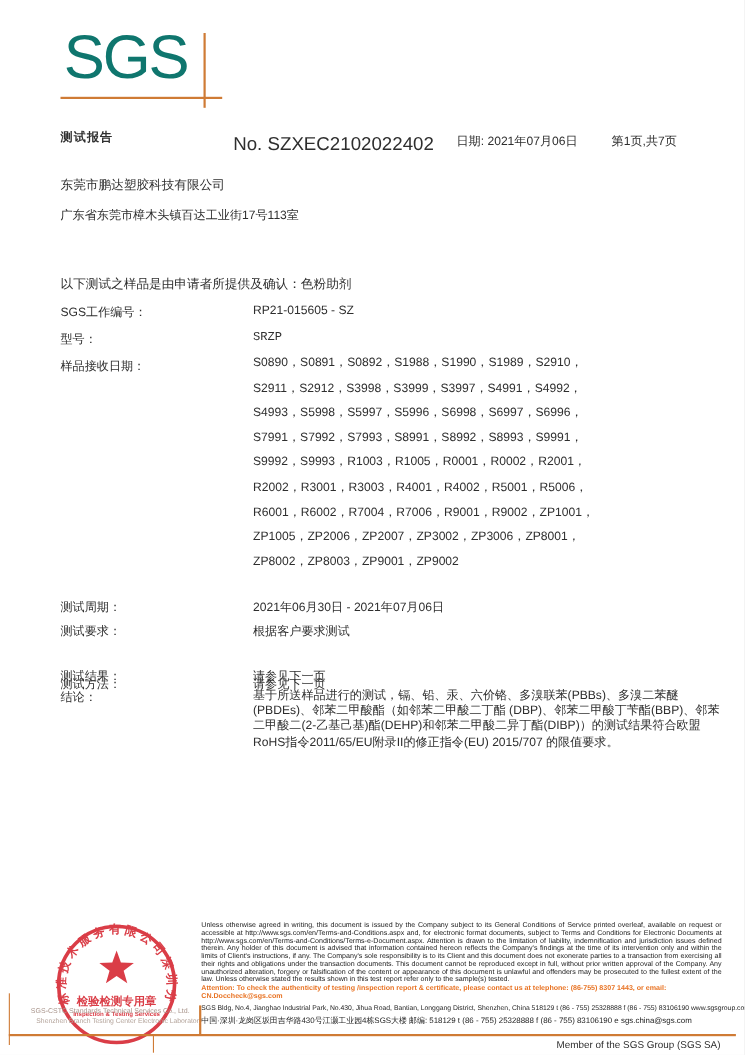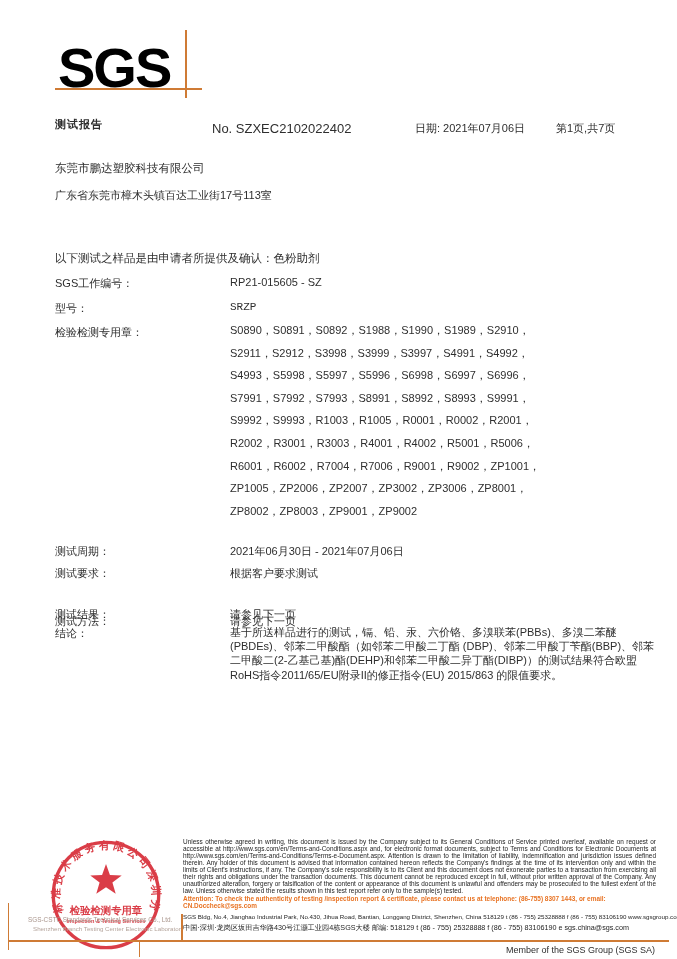--- a/index.html
+++ b/index.html
@@ -3,26 +3,26 @@
 <meta charset="utf-8">
 <style>
   html,body{margin:0;padding:0;background:#e8e8e8;}
   .page{
     position:relative;width:677px;height:959px;background:#ffffff;
     font-family:"Liberation Sans","DejaVu Sans",sans-serif;color:#2e2e2e;
     overflow:hidden;margin:0 auto;
   }
   .abs{position:absolute;}
   
-  .logo-text{left:58px;top:24px;font-size:56px;font-weight:bold;color:#000000;letter-spacing:-2px;line-height:1;margin-top:16px;}
+  .logo-text{left:58px;top:24px;font-size:56px;font-weight:normal;color:#0f766e;letter-spacing:-2px;line-height:1;}
   .logo-hline{left:55px;top:88px;width:147px;height:2px;background:#cf7b35;}
   .logo-vline{left:185px;top:30px;width:2px;height:68px;background:#cf7b35;}
   
   .hdr-title{left:55px;top:117px;font-size:11px;font-weight:bold;letter-spacing:1px;}
-  .hdr-no{left:212px;top:121px;font-size:13px;}
+  .hdr-no{left:212px;top:121px;font-size:17px;}
   .hdr-date{left:415px;top:121px;font-size:11px;}
   .hdr-page{left:556px;top:121px;font-size:11px;}
   .company{left:55px;top:161px;font-size:11.5px;}
   .address{left:55px;top:188px;font-size:11px;}
   .statement{left:55px;top:251px;font-size:11.5px;}
   .row{position:absolute;left:55px;font-size:11px;}
   .row .lbl{display:inline-block;width:175px;vertical-align:top;}
   .row .val{display:inline-block;vertical-align:top;}
   .refblock{left:230px;top:319px;font-size:11px;line-height:22.6px;}
   .conclusion-text{left:230px;top:625px;width:426px;font-size:11px;line-height:14.2px;text-align:left;}
@@ -60,21 +60,21 @@
 
   <div class="abs statement">以下测试之样品是由申请者所提供及确认：色粉助剂</div>
 
   <div class="row" style="top:276px;">
     <span class="lbl">SGS工作编号：</span><span class="val">RP21-015605 - SZ</span>
   </div>
   <div class="row" style="top:301px;font-family:Liberation Mono, monospace;">
     <span class="lbl">型号：</span><span class="val">SRZP</span>
   </div>
   <div class="row" style="top:325px;">
-    <span class="lbl">检验检测专用章：</span>
+    <span class="lbl">样品接收日期：</span>
   </div>
   <div class="abs refblock">
     <div>S0890，S0891，S0892，S1988，S1990，S1989，S2910，</div>
     <div>S2911，S2912，S3998，S3999，S3997，S4991，S4992，</div>
     <div>S4993，S5998，S5997，S5996，S6998，S6997，S6996，</div>
     <div>S7991，S7992，S7993，S8991，S8992，S8993，S9991，</div>
     <div>S9992，S9993，R1003，R1005，R0001，R0002，R2001，</div>
     <div>R2002，R3001，R3003，R4001，R4002，R5001，R5006，</div>
     <div>R6001，R6002，R7004，R7006，R9001，R9002，ZP1001，</div>
     <div>ZP1005，ZP2006，ZP2007，ZP3002，ZP3006，ZP8001，</div>
@@ -88,21 +88,21 @@
   </div>
   <div class="row" style="top:614px;">
     <span class="lbl">测试方法：</span><span class="val">请参见下一页</span>
   </div>
   <div class="row" style="top:626px;">
     <span class="lbl">结论：</span>
   </div>
   <div class="row" style="top:607px;">
     <span class="lbl">测试结果：</span><span class="val">请参见下一页</span>
   </div>
-  <div class="abs conclusion-text">基于所送样品进行的测试，镉、铅、汞、六价铬、多溴联苯(PBBs)、多溴二苯醚(PBDEs)、邻苯二甲酸酯（如邻苯二甲酸二丁酯 (DBP)、邻苯二甲酸丁苄酯(BBP)、邻苯二甲酸二(2-乙基己基)酯(DEHP)和邻苯二甲酸二异丁酯(DIBP)）的测试结果符合欧盟RoHS指令2011/65/EU附录II的修正指令(EU) 2015/863 的限值要求。</div>
+  <div class="abs conclusion-text">基于所送样品进行的测试，镉、铅、汞、六价铬、多溴联苯(PBBs)、多溴二苯醚(PBDEs)、邻苯二甲酸酯（如邻苯二甲酸二丁酯 (DBP)、邻苯二甲酸丁苄酯(BBP)、邻苯二甲酸二(2-乙基己基)酯(DEHP)和邻苯二甲酸二异丁酯(DIBP)）的测试结果符合欧盟RoHS指令2011/65/EU附录II的修正指令(EU) 2015/707 的限值要求。</div>
 
   <svg class="abs stamp-svg" viewBox="0 0 120 120">
     <circle cx="60" cy="60" r="51" fill="none" stroke="#d5232e" stroke-width="3.2"></circle>
     <path id="ringArc" d="M 21,82.5 A 45,45 0 1 1 99,82.5" fill="none"></path>
     <text fill="#d5232e" font-size="10.5" letter-spacing="3" font-weight="bold">
       <textPath href="#ringArc" startOffset="50%" text-anchor="middle">通标标准技术服务有限公司深圳分公司</textPath>
     </text>
     <polygon fill="#d5232e" points="60,30 63.8,40.7 75.2,41.1 66.2,48 69.4,58.9 60,52.5 50.6,58.9 53.8,48 44.8,41.1 56.2,40.7"></polygon>
     <text x="60" y="78" text-anchor="middle" fill="#d5232e" font-size="10" font-weight="bold">检验检测专用章</text>
     <text x="60" y="87.5" text-anchor="middle" fill="#d5232e" font-size="5.4" font-weight="bold">Inspection &amp; Testing Services</text>

